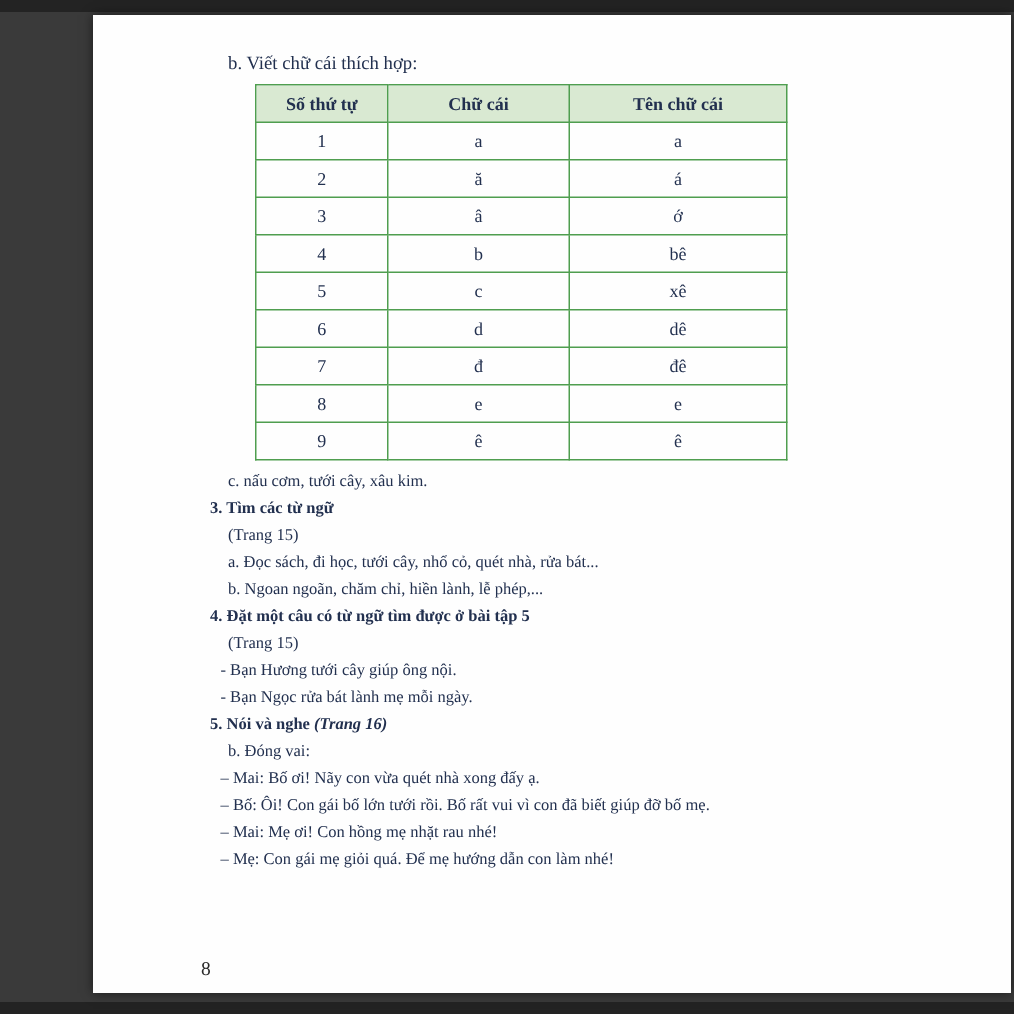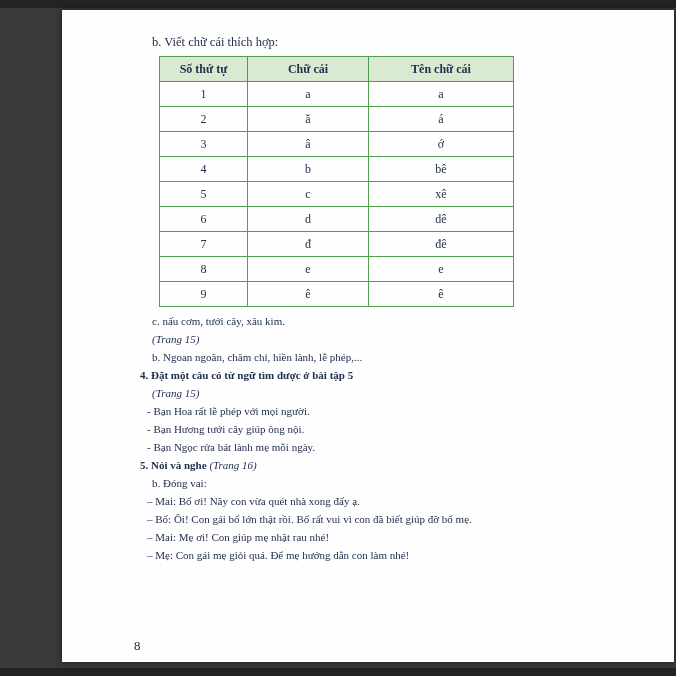--- a/index.html
+++ b/index.html
@@ -16,39 +16,39 @@
   .edge-strip.bottom{bottom:0;}
   .paper{
     position:absolute;left:62px;top:10px;width:612px;height:652px;
     background:var(--paper,#fefefe);
     box-shadow:0 0 7px rgba(0,0,0,0.55);
     color:var(--text,#22304f);
   }
   .content{position:absolute;left:78px;top:24px;width:430px;}
   .intro{font-size:12.5px;line-height:16px;margin:0 0 6px 12px;}
   table.letters{
-    margin-left:19px;border-collapse:collapse;table-layout:fixed;
+    margin-left:30px;border-collapse:collapse;table-layout:fixed;
     width:354px;font-size:12px;
     border:1px solid var(--green,#4f9e4f);
   }
   table.letters th,table.letters td{
     border:1px solid var(--green,#4f9e4f);
     text-align:center;vertical-align:middle;
     height:24px;padding:0;overflow:hidden;
   }
   table.letters th{
     background:var(--headerbg,#d9e9d2);
     font-weight:bold;font-size:12px;
   }
   col.c1{width:88px;} col.c2{width:121px;} col.c3{width:145px;}
   .textlines{margin-top:5px;width:400px;font-size:11px;}
   .line{margin:0;line-height:18px;}
   .line.heading{font-weight:bold;text-indent:0;}
-  .line.heading em{font-weight:normal;font-style:italic;}
-  .line.trang{font-style:italic;text-indent:12px;}
+  .line.heading em{font-weight:bold;font-style:italic;}
+  .line.trang{text-indent:12px;}
   .line.sub{text-indent:12px;}
   .line.dash{text-indent:7px;white-space:nowrap;}
   .pagenum{
     position:absolute;left:72px;top:628px;
     font-size:13px;color:#2a2a2a;
   }
 </style>
 </head>
 <body>
 
@@ -118,31 +118,32 @@
             <tr>
               <td>9</td>
               <td>ê</td>
               <td>ê</td>
             </tr>
           </tbody>
       </table>
 
       <div class="textlines">
           <p class="line sub">c. nấu cơm, tưới cây, xâu kim.</p>
+          <p class="line heading">3. Tìm các từ ngữ</p>
           <p class="line trang">(Trang 15)</p>
+          <p class="line sub">a. Đọc sách, đi học, tưới cây, nhổ cỏ, quét nhà, rửa bát...</p>
           <p class="line sub">b. Ngoan ngoãn, chăm chỉ, hiền lành, lễ phép,...</p>
           <p class="line heading">4. Đặt một câu có từ ngữ tìm được ở bài tập 5</p>
           <p class="line trang">(Trang 15)</p>
-          <p class="line dash">- Bạn Hoa rất lễ phép với mọi người.</p>
           <p class="line dash">- Bạn Hương tưới cây giúp ông nội.</p>
           <p class="line dash">- Bạn Ngọc rửa bát lành mẹ mỗi ngày.</p>
           <p class="line heading">5. Nói và nghe <em>(Trang 16)</em></p>
           <p class="line sub">b. Đóng vai:</p>
           <p class="line dash">– Mai: Bố ơi! Nãy con vừa quét nhà xong đấy ạ.</p>
-          <p class="line dash">– Bố: Ôi! Con gái bố lớn thật rồi. Bố rất vui vì con đã biết giúp đỡ bố mẹ.</p>
-          <p class="line dash">– Mai: Mẹ ơi! Con giúp mẹ nhặt rau nhé!</p>
+          <p class="line dash">– Bố: Ôi! Con gái bố lớn tưới rồi. Bố rất vui vì con đã biết giúp đỡ bố mẹ.</p>
+          <p class="line dash">– Mai: Mẹ ơi! Con hồng mẹ nhặt rau nhé!</p>
           <p class="line dash">– Mẹ: Con gái mẹ giỏi quá. Để mẹ hướng dẫn con làm nhé!</p>
         </div>
     </div>
 
     <div class="pagenum">8</div>
   </div>
 </div>
 
 </body></html>

